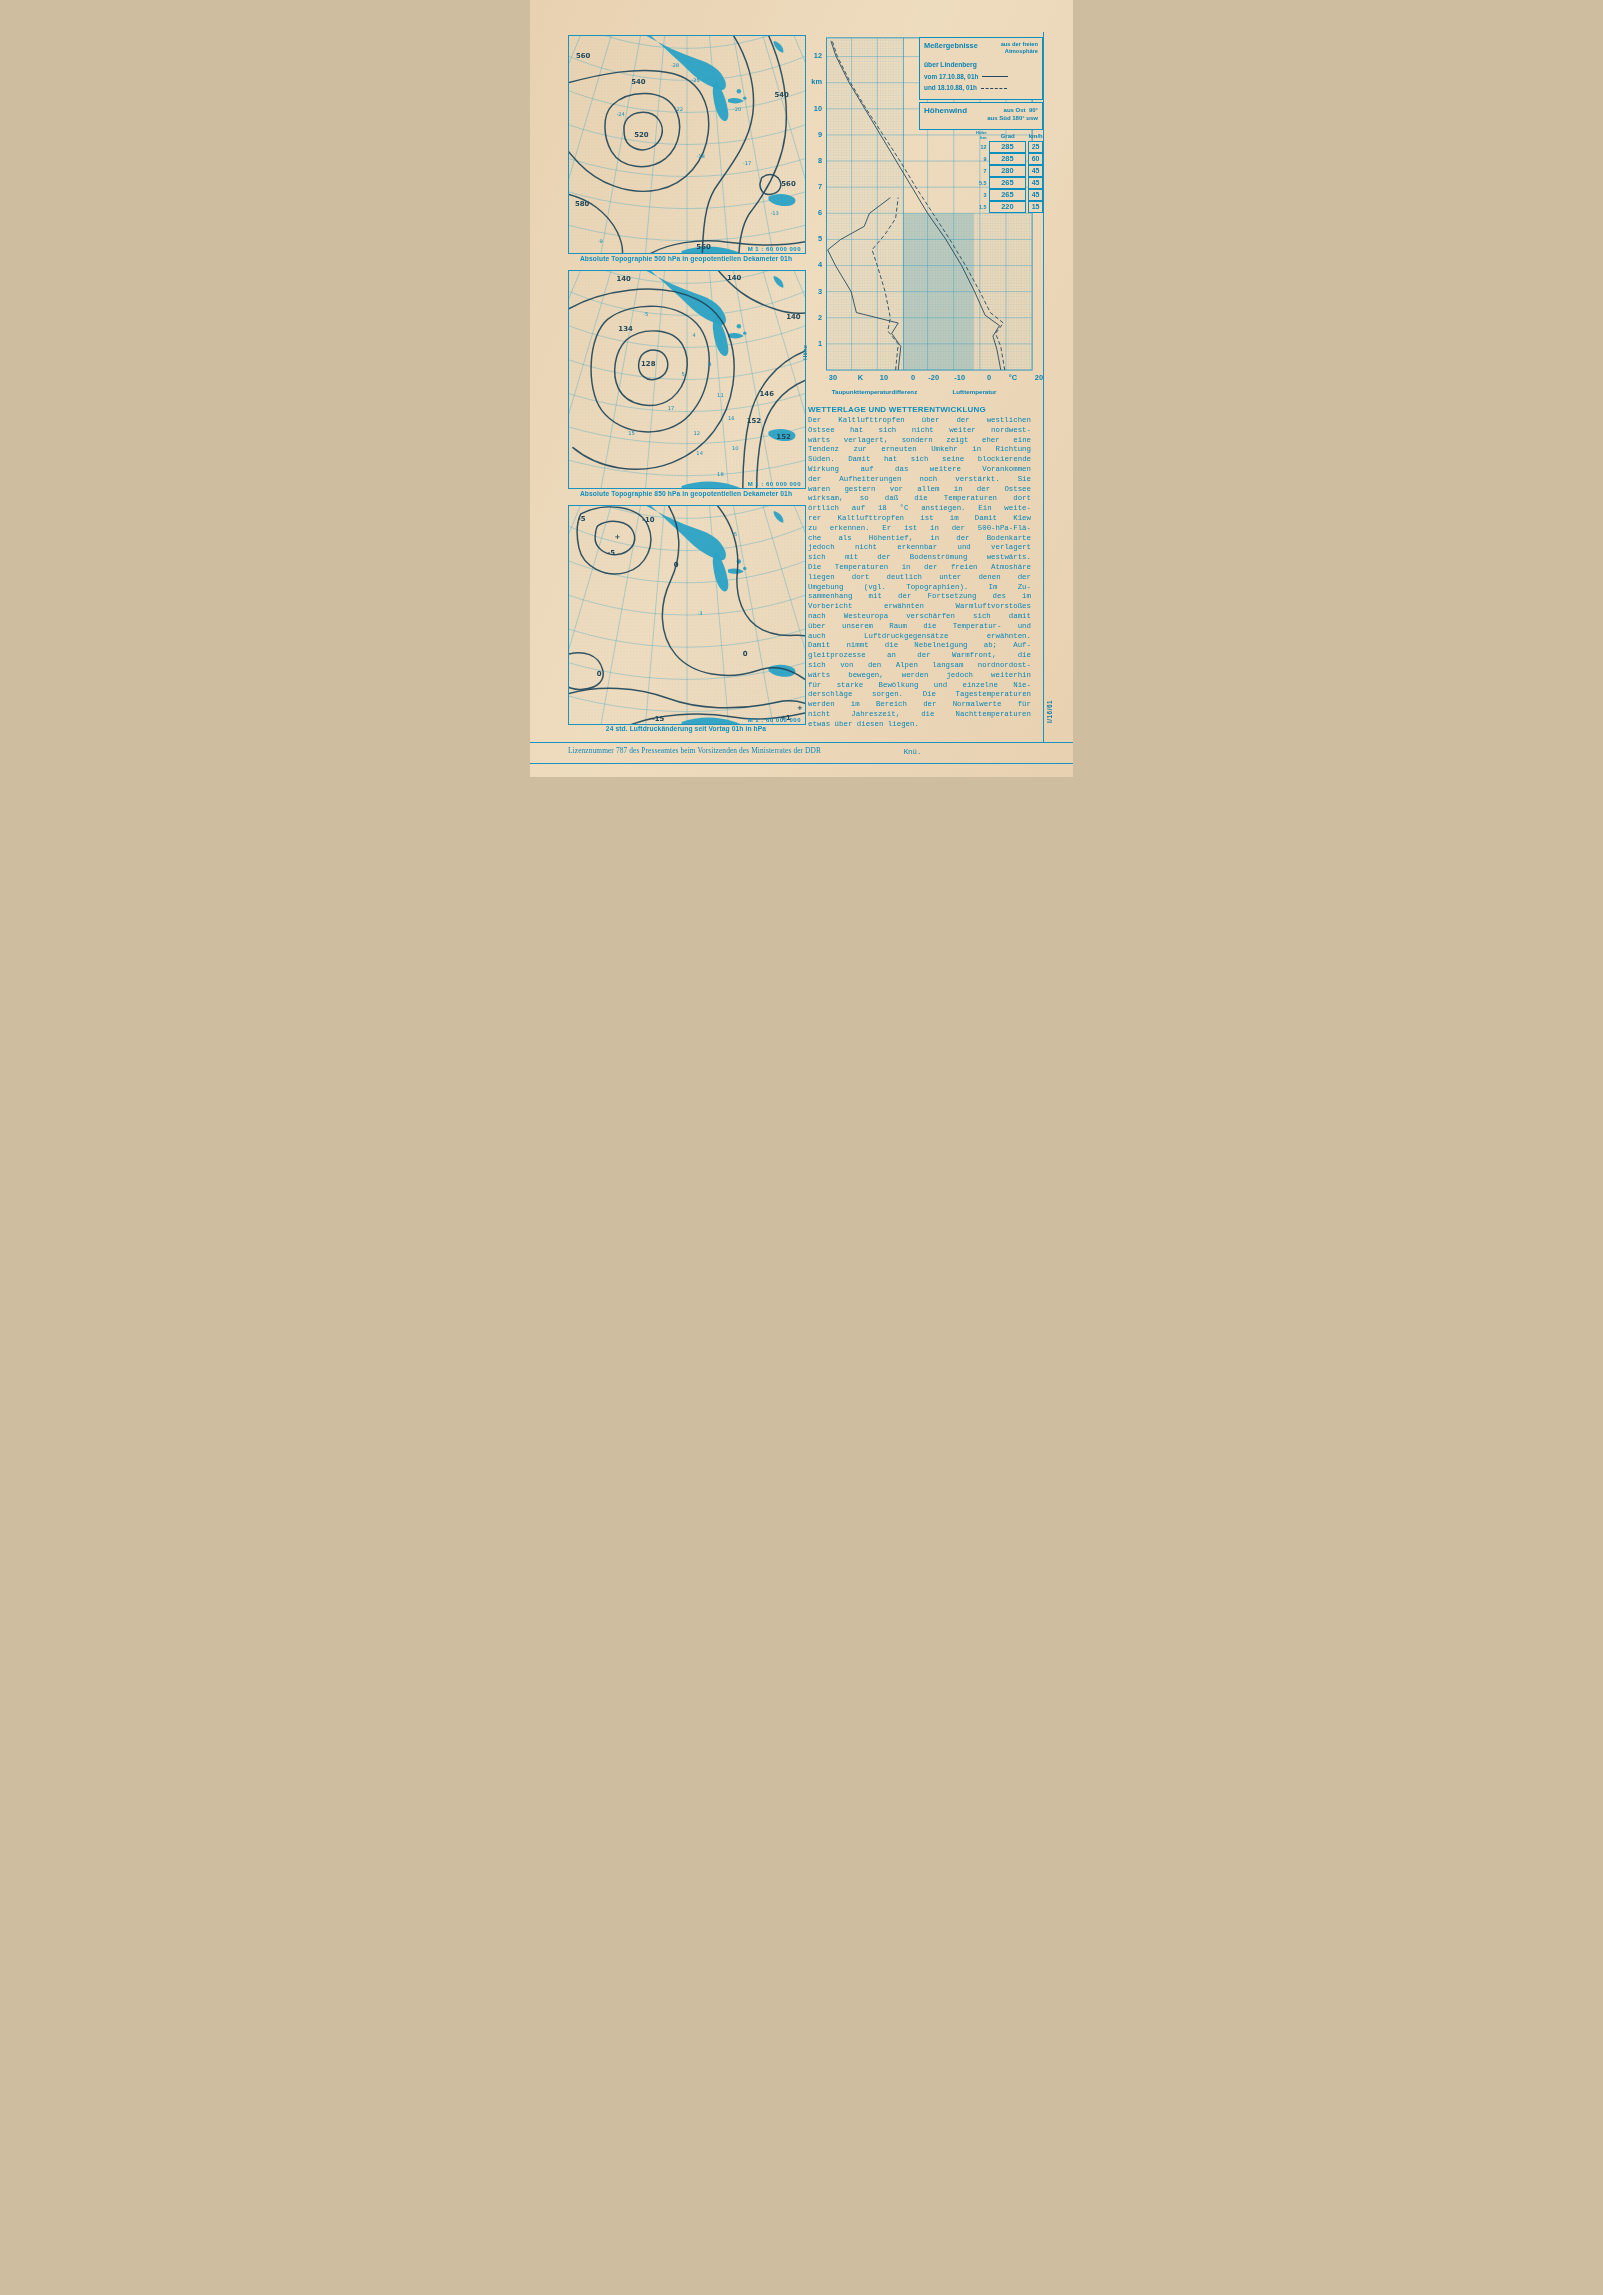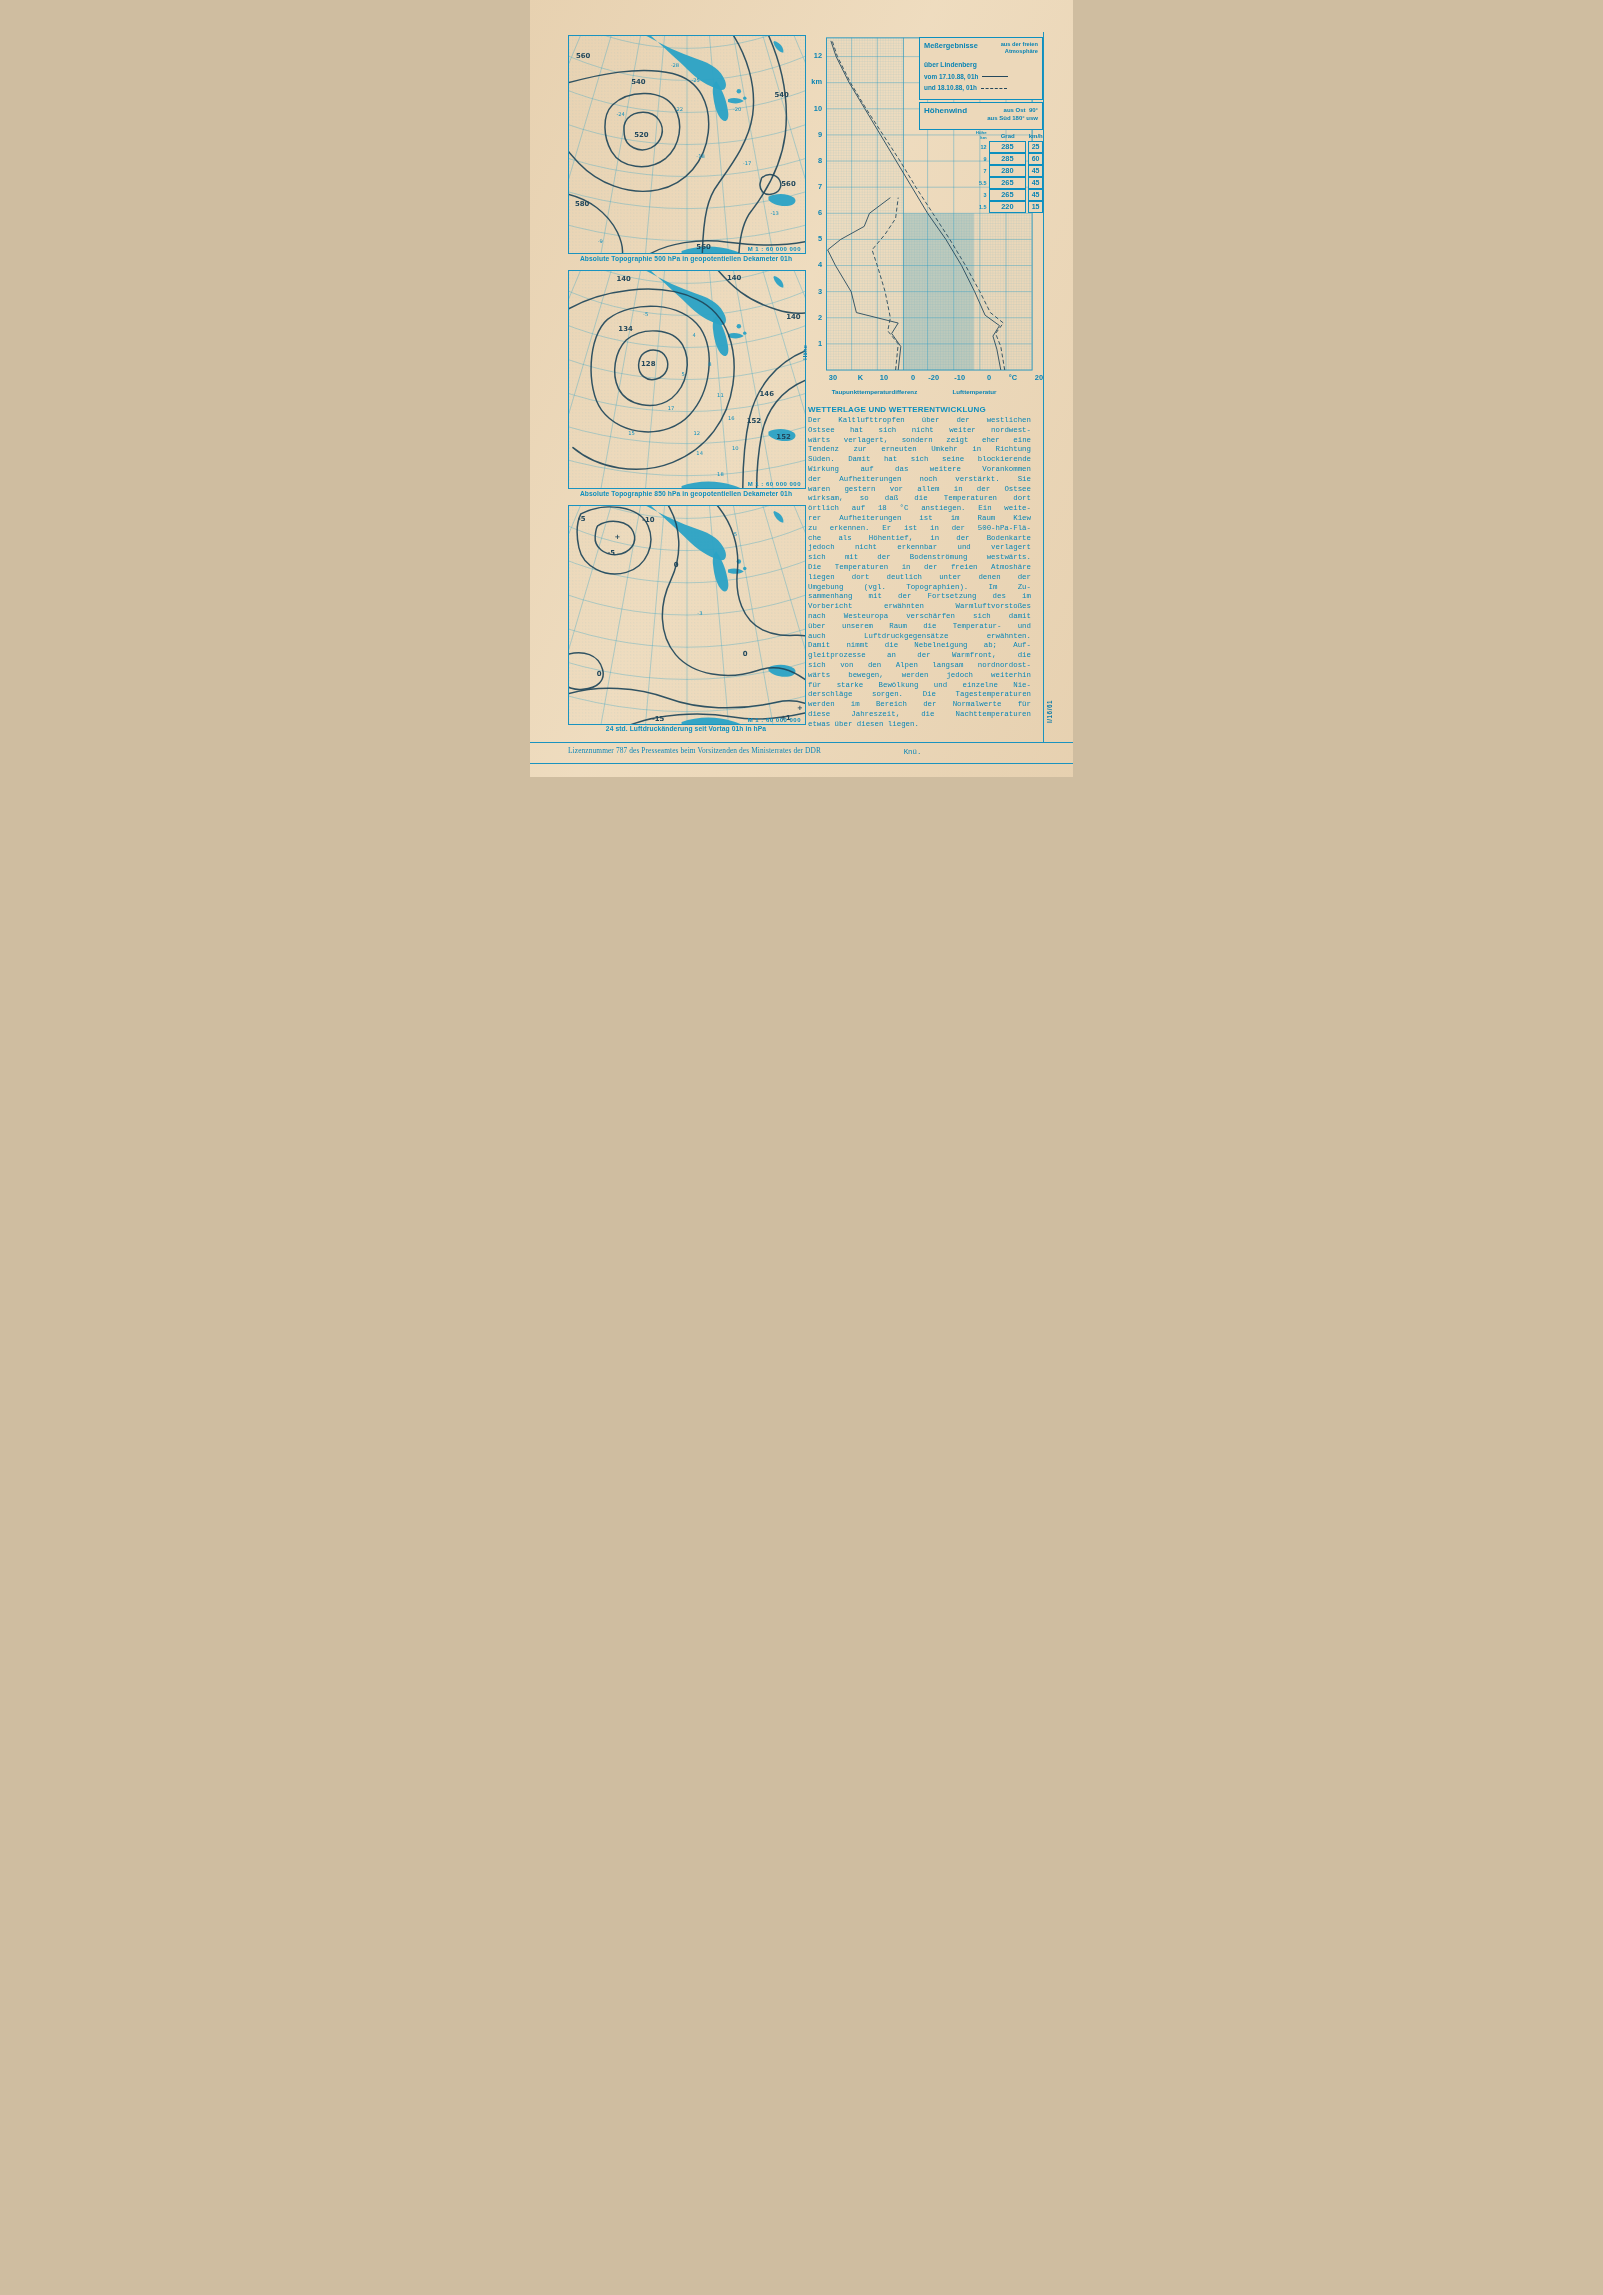--- a/index.html
+++ b/index.html
@@ -495,41 +495,41 @@
         <div class="bline">Der Kaltlufttropfen über der westlichen</div>
         <div class="bline">Ostsee hat sich nicht weiter nordwest-</div>
         <div class="bline">wärts verlagert, sondern zeigt eher eine</div>
         <div class="bline">Tendenz zur erneuten Umkehr in Richtung</div>
         <div class="bline">Süden. Damit hat sich seine blockierende</div>
         <div class="bline">Wirkung auf das weitere Vorankommen</div>
         <div class="bline">der Aufheiterungen noch verstärkt. Sie</div>
         <div class="bline">waren gestern vor allem in der Ostsee</div>
         <div class="bline">wirksam, so daß die Temperaturen dort</div>
         <div class="bline">örtlich auf 18 °C anstiegen. Ein weite-</div>
-        <div class="bline">rer Aufheiterungen ist im Raum K1ew</div>
+        <div class="bline">rer Kaltlufttropfen ist im Damit K1ew</div>
         <div class="bline">zu erkennen. Er ist in der 500-hPa-Flä-</div>
         <div class="bline">che als Höhentief, in der Bodenkarte</div>
         <div class="bline">jedoch nicht erkennbar und verlagert</div>
         <div class="bline">sich mit der Bodenströmung westwärts.</div>
         <div class="bline">Die Temperaturen in der freien Atmoshäre</div>
         <div class="bline">liegen dort deutlich unter denen der</div>
         <div class="bline">Umgebung (vgl. Topographien). Im Zu-</div>
         <div class="bline">sammenhang mit der Fortsetzung des im</div>
         <div class="bline">Vorbericht erwähnten Warmluftvorstoßes</div>
         <div class="bline">nach Westeuropa verschärfen sich damit</div>
         <div class="bline">über unserem Raum die Temperatur- und</div>
         <div class="bline">auch Luftdruckgegensätze erwähnten.</div>
         <div class="bline">Damit nimmt die Nebelneigung ab; Auf-</div>
         <div class="bline">gleitprozesse an der Warmfront, die</div>
         <div class="bline">sich von den Alpen langsam nordnordost-</div>
         <div class="bline">wärts bewegen, werden jedoch weiterhin</div>
         <div class="bline">für starke Bewölkung und einzelne Nie-</div>
         <div class="bline">derschläge sorgen. Die Tagestemperaturen</div>
         <div class="bline">werden im Bereich der Normalwerte für</div>
-        <div class="bline">diese Jahreszeit, die Nachttemperaturen</div>
+        <div class="bline">nicht Jahreszeit, die Nachttemperaturen</div>
         <div class="bline last">etwas über diesen liegen.</div>
       </div>
     <div class="signature">Knü.</div>
   </div>
 
   <div class="vrule"></div>
   <div class="hrule1"></div>
   <div class="hrule2"></div>
   <div class="license">Lizenznummer 787 des Presseamtes beim Vorsitzenden des Ministerrates der DDR</div>
   <div class="side-code">I/16/61</div>

